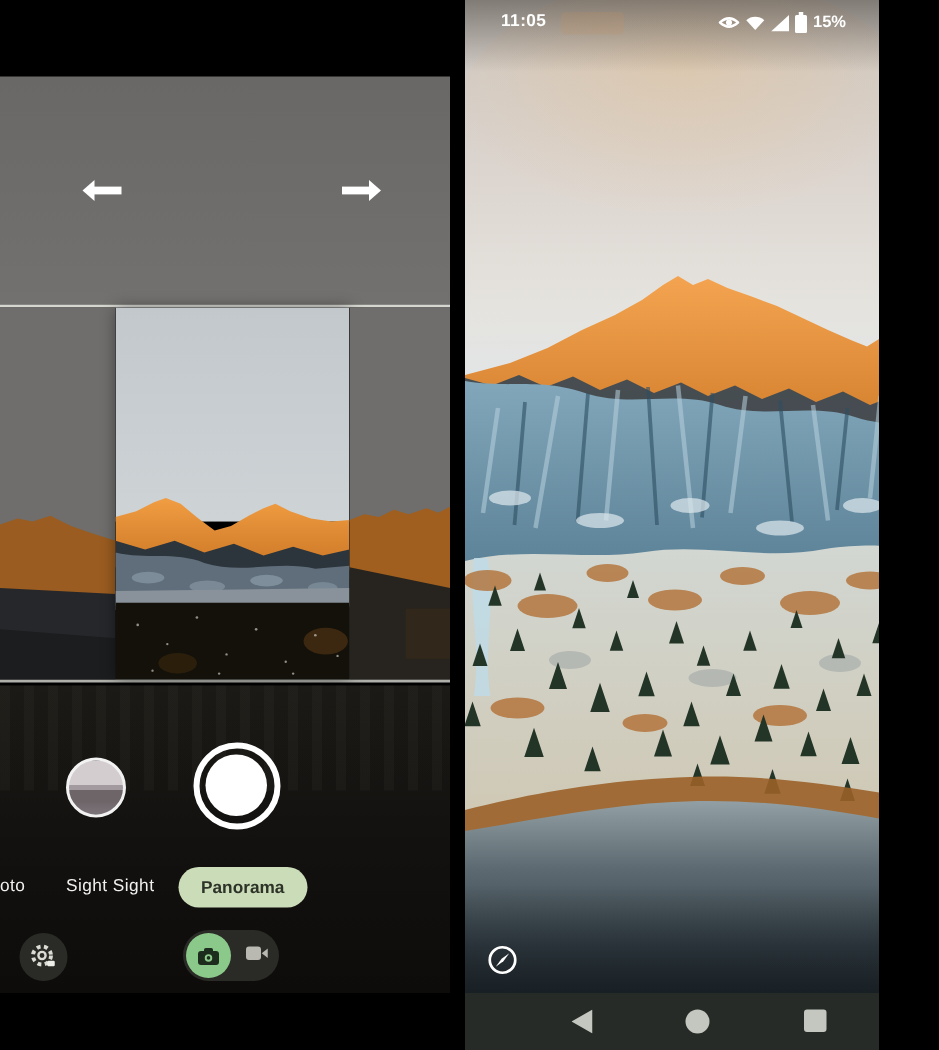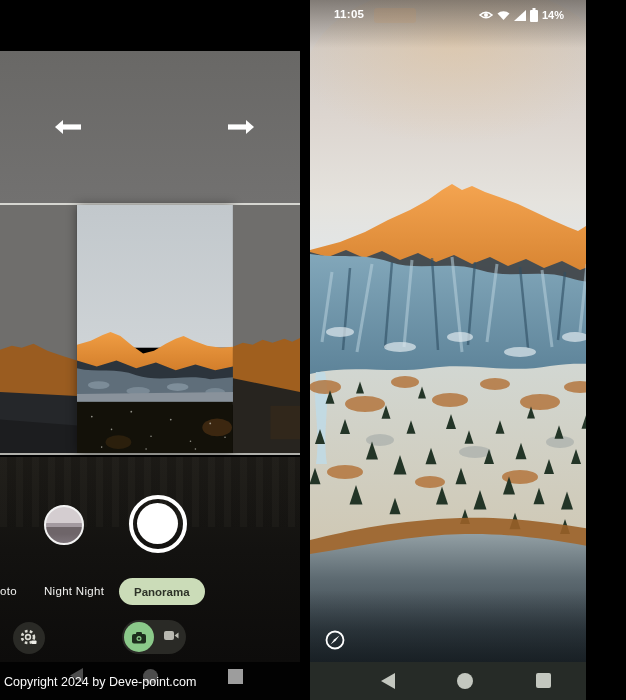--- a/index.html
+++ b/index.html
@@ -139,21 +139,21 @@
       <div class="faint-trees"></div>
     </div>
 
     <div class="thumb-btn"></div>
     <div class="shutter">
       <div class="inner"></div>
     </div>
 
     <div class="mode-row">
       <span class="mode-label mode-oto">oto</span>
-      <span class="mode-label mode-night">Night Night</span>
+      <span class="mode-label mode-night">Sight Sight</span>
       <span class="mode-pill">Panorama</span>
     </div>
 
     <div class="settings-btn">
       <svg width="20" height="20" viewBox="0 0 20 20">
         <circle cx="9" cy="9" r="6" fill="none" stroke="#dcdcd4" stroke-width="2.6" stroke-dasharray="2.6 2.3"></circle>
         <circle cx="9" cy="9" r="2.4" fill="none" stroke="#dcdcd4" stroke-width="1.6"></circle>
         <rect x="12.5" y="12.5" width="5" height="3.6" rx=".8" fill="#efefe9"></rect>
       </svg>
     </div>
@@ -165,28 +165,20 @@
           <circle cx="8" cy="7.6" r="2.5" fill="#8bc98a"></circle>
           <circle cx="8" cy="7.6" r="1.2" fill="#1d2d1d"></circle>
         </svg>
       </div>
       <svg class="vid" width="15" height="11" viewBox="0 0 15 11">
         <rect x="0" y="1" width="10" height="9" rx="2" fill="#b9b9b1"></rect>
         <path d="M10.5,5.5 L14.5,2.4 L14.5,8.6 Z" fill="#b9b9b1"></path>
       </svg>
     </div>
 
-    <div class="navbar-left">
-      <svg class="nav-ic" style="left:70px;top:6px" width="14" height="15" viewBox="0 0 14 15">
-        <path d="M13,0 L13,15 L0,7.5 Z" fill="#4c4c4c"></path>
-      </svg>
-      <div class="nav-ic" style="left:143px;top:7px;width:15px;height:15px;border-radius:50%;background:#4c4c4c"></div>
-      <div class="nav-ic" style="left:228px;top:7px;width:15px;height:15px;background:#9d9d9d"></div>
-      <span class="copyright">Copyright 2024 by Deve-point.com</span>
-    </div>
   </section>
 
   <div class="divider"></div>
 
   <section class="right-panel">
     <svg class="photo" viewBox="0 0 312 662" preserveAspectRatio="none">
       <defs>
         <linearGradient id="skyG" x1="0" y1="0" x2="0" y2="1">
           <stop offset="0" stop-color="#ccc6c1"></stop>
             <stop offset=".45" stop-color="#ddd6d0"></stop>
@@ -340,21 +332,21 @@
         <svg width="13" height="11" viewBox="0 0 13 11">
           <path d="M6.5,10 L0.5,3.5 A9,9 0 0 1 12.5,3.5 Z" fill="#fff"></path>
         </svg>
         <svg width="12" height="11" viewBox="0 0 12 11">
           <path d="M0,11 L12,11 L12,0 Z" fill="#fff"></path>
         </svg>
         <svg width="8" height="14" viewBox="0 0 8 14">
           <rect x="2.5" y="0" width="3" height="2" fill="#fff"></rect>
           <rect x="0" y="2" width="8" height="12" rx="1" fill="#fff"></rect>
         </svg>
-        <span class="sb-batt-text">14%</span>
+        <span class="sb-batt-text">15%</span>
       </div>
     </div>
 
     <svg class="compass-btn" viewBox="0 0 22 22">
       <circle cx="11" cy="11" r="8.5" fill="none" stroke="#fff" stroke-width="1.8"></circle>
       <path d="M6.5,15.5 L10.4,10.2 L15.5,6.5 L11.6,11.8 Z" fill="#fff"></path>
     </svg>
     <svg class="vr-btn" viewBox="0 0 20 14">
       <path d="M2,0 H18 Q20,0 20,2 V11 Q20,13 18,13 H13 Q12,13 11.5,12 L10.8,10.8 Q10,9.6 9.2,10.8 L8.5,12 Q8,13 7,13 H2 Q0,13 0,11 V2 Q0,0 2,0 Z" fill="#fff"></path>
       <circle cx="5.4" cy="6" r="2.1" fill="#1e2428"></circle>

